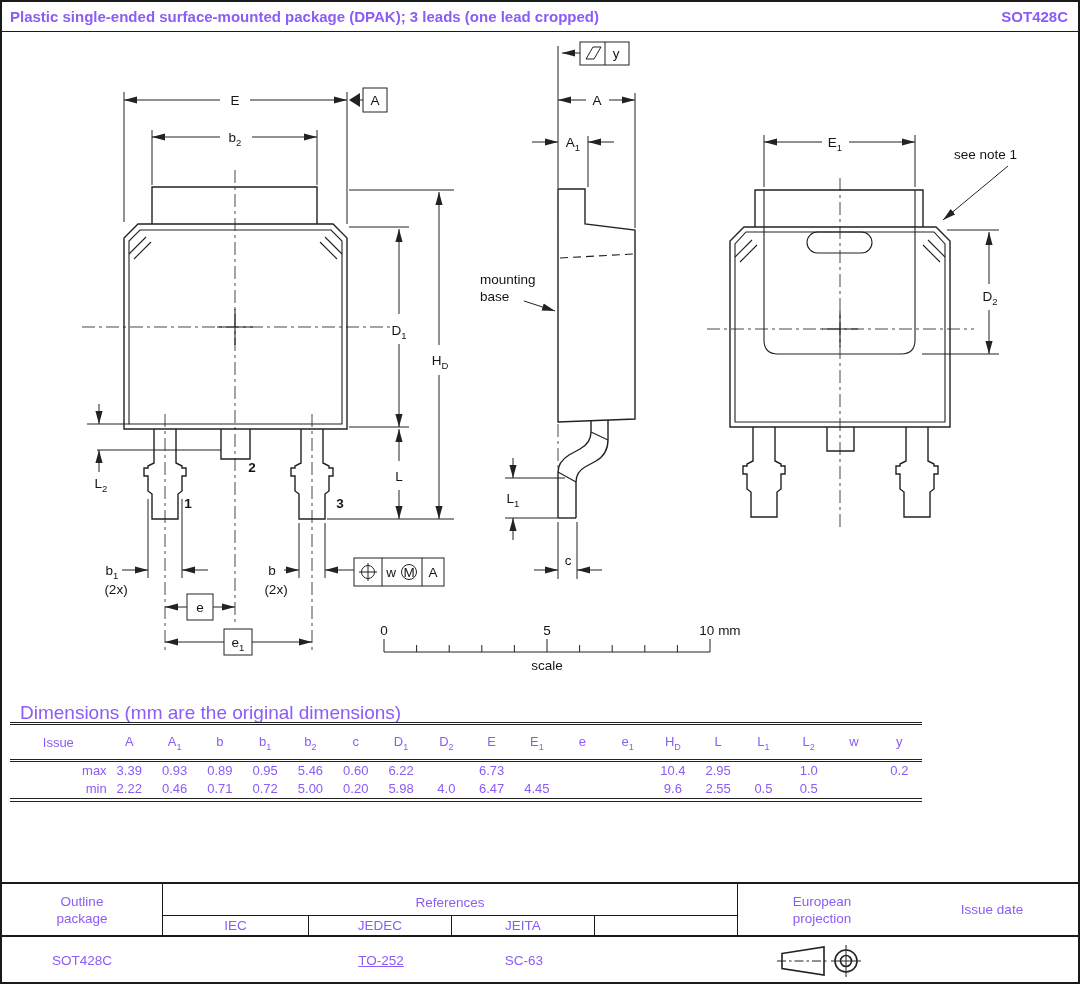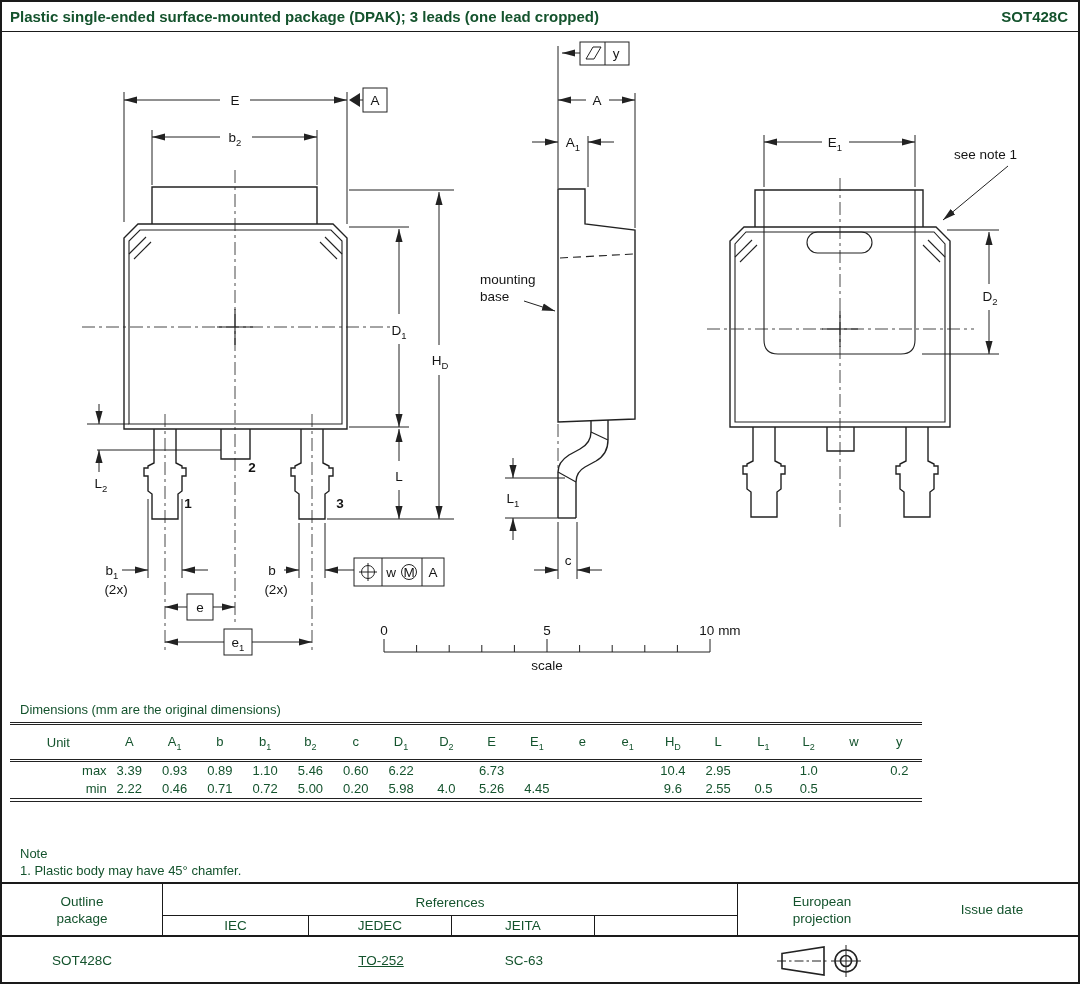--- a/index.html
+++ b/index.html
@@ -1,31 +1,31 @@
 <!DOCTYPE html>
 <html><head>
 <meta charset="utf-8">
 <style>
   html,body{margin:0;padding:0;background:#e8e8e8;}
   .page{position:relative;width:1080px;height:984px;background:#fff;
         border:2px solid #1a1a1a;box-sizing:border-box;overflow:hidden;
-        font-family:"Liberation Sans",sans-serif;color:#14532d;}
+        font-family:"Liberation Sans",sans-serif;color:#8b5cf6;}
   .title-bar{position:absolute;top:6px;left:8px;right:10px;display:flex;
         justify-content:space-between;font-size:15px;font-weight:bold;}
   .title-rule{position:absolute;top:29px;left:0;right:0;border-top:1.6px solid #1a1a1a;}
   svg text{fill:#151515;font-family:"Liberation Sans",sans-serif;font-size:13.5px;}
   svg text.pin{font-weight:bold;}
   .ol{fill:none;stroke:#222;stroke-width:1.4;stroke-linejoin:miter;}
   .ol2{fill:none;stroke:#222;stroke-width:1.1;}
   .dim{stroke:#222;stroke-width:1;fill:none;}
   .cl{stroke:#333;stroke-width:0.9;fill:none;stroke-dasharray:13 4 3 4;}
   .dash{stroke:#222;stroke-width:1.1;fill:none;stroke-dasharray:8 5;}
   .xh{stroke:#222;stroke-width:1.1;}
   
-  .dims-caption{position:absolute;left:18px;top:700px;font-size:13px;}
+  .dims-caption{position:absolute;left:18px;top:700px;font-size:19px;}
   table.dims{position:absolute;left:8px;top:720px;width:912px;border-collapse:collapse;
         font-size:13px;border-top:3px double #222;border-bottom:4px double #222;}
   table.dims th{font-weight:normal;text-align:center;padding:9px 0 7px;border-bottom:3px double #222;}
   table.dims td{text-align:center;padding:1.5px 0;}
   table.dims .lab{text-align:right;}
   sub{font-size:9px;}
   .note-block{position:absolute;left:18px;top:843px;font-size:13px;line-height:17px;}
   
   .ft{position:absolute;left:0;right:0;top:880px;bottom:0;border-top:2px solid #1a1a1a;font-size:13.5px;}
   .ft-head{height:53px;display:flex;border-bottom:2px solid #1a1a1a;box-sizing:border-box;}
@@ -280,21 +280,21 @@
   <div class="dims-caption">Dimensions (mm are the original dimensions)</div>
 
   <table class="dims">
     <colgroup>
       <col style="width:46px">
         <col style="width:50px">
       <col span="18" style="width:45px">
     </colgroup>
     <tbody>
         <tr>
-      <th colspan="2">Unit</th>
+      <th colspan="2">Issue</th>
       <th><span>A</span><sub></sub></th>
       <th><span>A</span><sub>1</sub></th>
       <th><span>b</span><sub></sub></th>
       <th><span>b</span><sub>1</sub></th>
       <th><span>b</span><sub>2</sub></th>
       <th><span>c</span><sub></sub></th>
       <th><span>D</span><sub>1</sub></th>
       <th><span>D</span><sub>2</sub></th>
       <th><span>E</span><sub></sub></th>
       <th><span>E</span><sub>1</sub></th>
@@ -306,21 +306,21 @@
       <th><span>L</span><sub>2</sub></th>
       <th><span>w</span><sub></sub></th>
       <th><span>y</span><sub></sub></th>
     </tr>
     <tr>
       <td></td>
           <td class="lab">max</td>
       <td>3.39</td>
           <td>0.93</td>
       <td>0.89</td>
-          <td>1.10</td>
+          <td>0.95</td>
       <td>5.46</td>
           <td>0.60</td>
       <td>6.22</td>
           <td></td>
       <td>6.73</td>
           <td></td>
       <td></td>
           <td></td>
       <td>10.4</td>
           <td>2.95</td>
@@ -333,38 +333,34 @@
       <td></td>
           <td class="lab">min</td>
       <td>2.22</td>
           <td>0.46</td>
       <td>0.71</td>
           <td>0.72</td>
       <td>5.00</td>
           <td>0.20</td>
       <td>5.98</td>
           <td>4.0</td>
-      <td>5.26</td>
+      <td>6.47</td>
           <td>4.45</td>
       <td></td>
           <td></td>
       <td>9.6</td>
           <td>2.55</td>
       <td>0.5</td>
           <td>0.5</td>
       <td></td>
           <td></td>
     </tr>
   </tbody>
     </table>
 
-  <div class="note-block">
-    <div>Note</div>
-    <div>1. Plastic body may have 45° chamfer.</div>
-  </div>
 
   <div class="ft">
     <div class="ft-head">
       <div class="ft-outline c-col">
         <div>Outline</div>
           <div>package</div>
       </div>
       <div class="ft-refs">
         <div class="ft-refs-title">References</div>
         <div class="ft-refs-cols">

